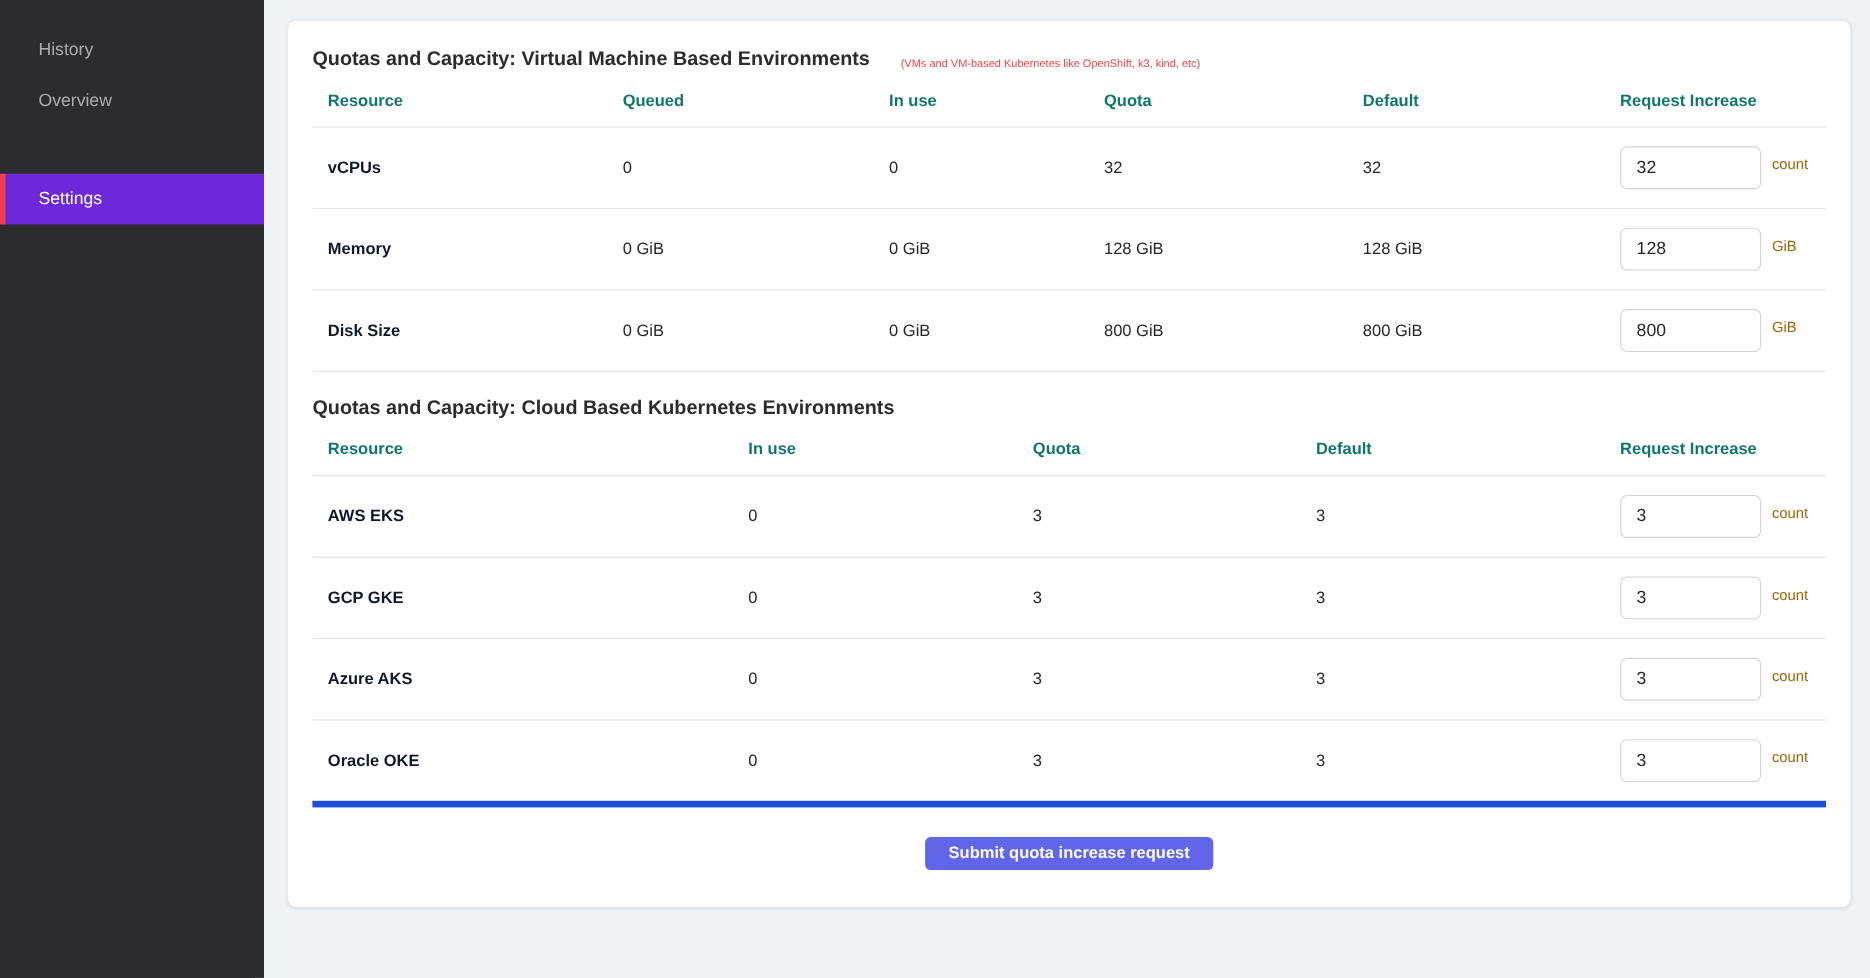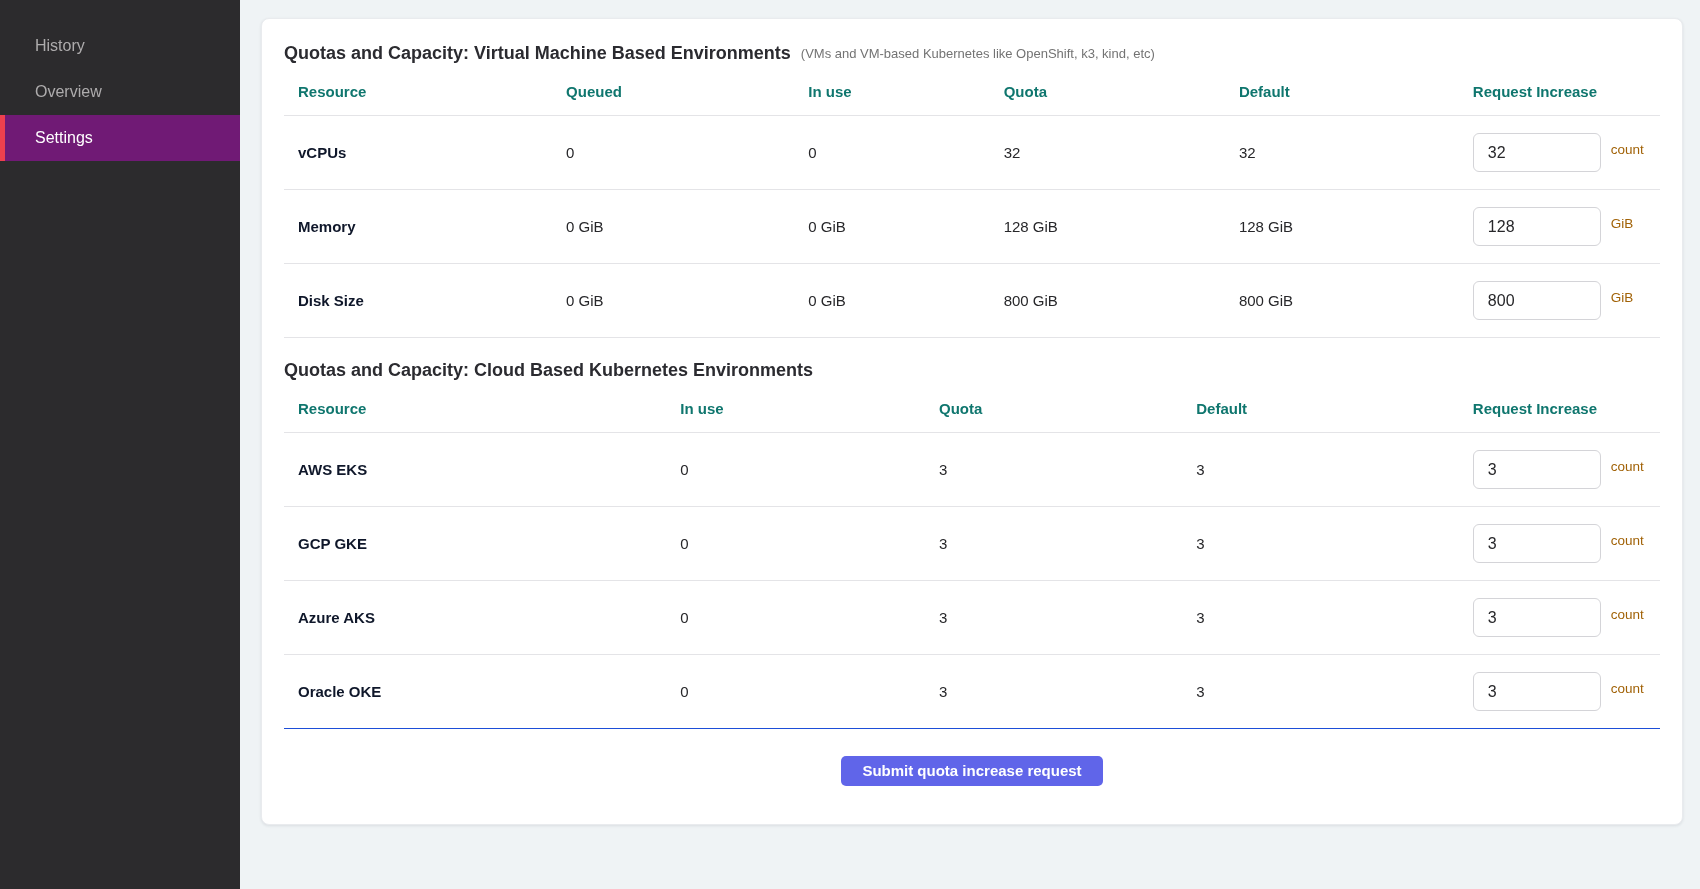--- a/index.html
+++ b/index.html
@@ -23,23 +23,24 @@
     height: 46px;
     display: flex;
     align-items: center;
     padding-left: 30px;
     font-size: 16px;
     color: #aeacad;
     cursor: pointer;
     border-left: 5px solid transparent;
   }
   .nav-item.active {
-    background: #701a75;
+    background: #6d28d9;
     color: #ffffff;
     border-left-color: #ee404e;
+    margin-top: 43px;
   }
 
   
   .main {
     flex: 1;
     padding: 18px 17px 0 21px;
   }
   .page-title {
     font-size: 26px;
     font-weight: 700;
@@ -51,32 +52,33 @@
     background: #ffffff;
     border-radius: 8px;
     border: 1px solid #e9ebee;
     box-shadow: 0 1px 3px rgba(30,41,59,0.10);
     padding: 24px 22px 22px 22px;
     height: 807px;
   }
 
   .section-heading {
     display: flex;
-    align-items: center;
+    align-items: flex-end;
     gap: 10px;
     margin: 0 0 4px 0;
   }
   .section-heading h2 {
     font-size: 18px;
     font-weight: 600;
     color: #2b2b30;
   }
   .section-heading .subtitle {
-    font-size: 13px;
-    color: #737373;
+    font-size: 10px;
+    color: #ef4444;
+    margin-left: 18px;
   }
   .section-heading.second { margin-top: 22px; }
 
   
   .grid-row {
     display: grid;
     align-items: center;
   }
   .t1 { grid-template-columns: 20.5% 17.6% 14.2% 17.1% 17% auto; }
   .t2 { grid-template-columns: 28.8% 18.8% 18.7% 20.1% auto; }
@@ -118,21 +120,21 @@
   }
   .unit-label {
     font-size: 13.5px;
     color: #a16207;
     position: relative;
     top: -3px;
   }
 
   
   .card-footer {
-    border-top: 1px solid #1d4ed8;
+    border-top: 6px solid #1d4ed8;
     margin-top: -1px;
     padding-top: 27px;
     display: flex;
     justify-content: center;
   }
   .submit-btn {
     background: #6065e9;
     color: #ffffff;
     border: none;
     border-radius: 5px;

